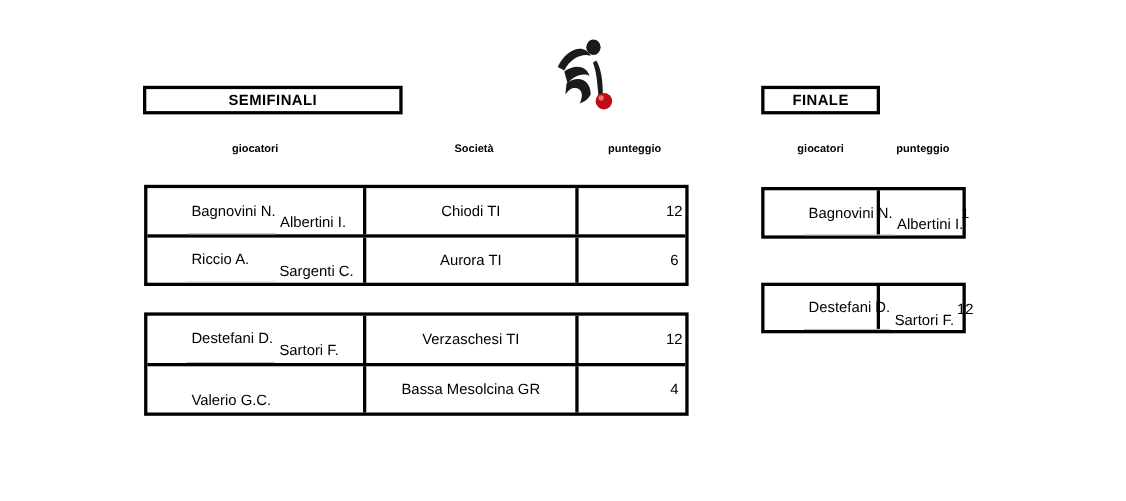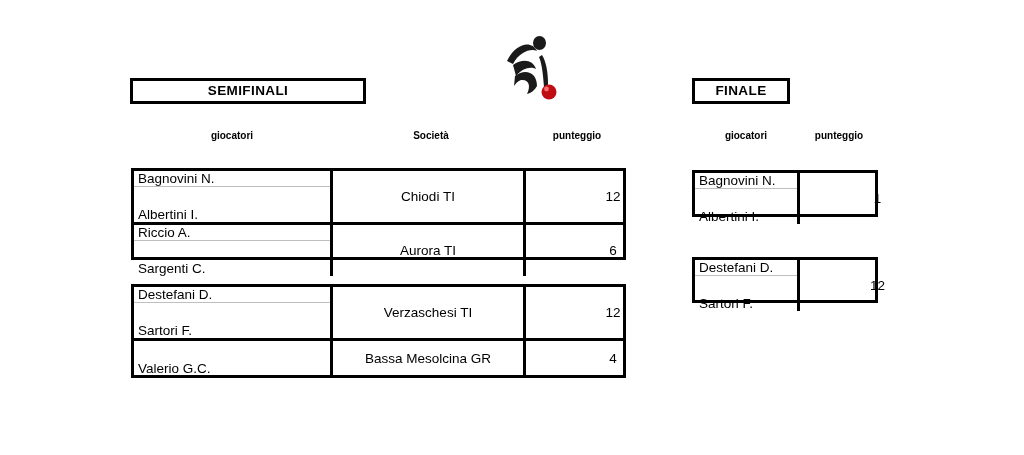--- a/index.html
+++ b/index.html
@@ -42,21 +42,21 @@
   }
   #semifinali-title {
     left: 130px;
     top: 78px;
     width: 236px;
     justify-content: center;
   }
   #finale-title {
     left: 692px;
     top: 78px;
-    width: 98px;
+    width: 108px;
     justify-content: center;
   }
 
   
   .col-head {
     position: absolute;
     font-weight: bold;
     font-size: 10px;
     top: 130px;
     text-align: center;
@@ -79,22 +79,23 @@
   .team-row {
     display: flex;
     flex: 1 1 auto;
     border-bottom: 3px solid #000000;
   }
   .team-row:last-child { border-bottom: none; }
 
   .players-cell {
     border-right: 3px solid #000000;
     display: flex;
-    flex-direction: column;
+    flex-direction: row;
     flex: 0 0 auto;
+    padding-left: 36px;
   }
   .player-name {
     flex: 1 1 0;
     display: flex;
     align-items: center;
     padding-left: 4px;
     font-size: 13.5px;
     border-bottom: 1px solid #bfbfbf;
     white-space: nowrap;
   }

